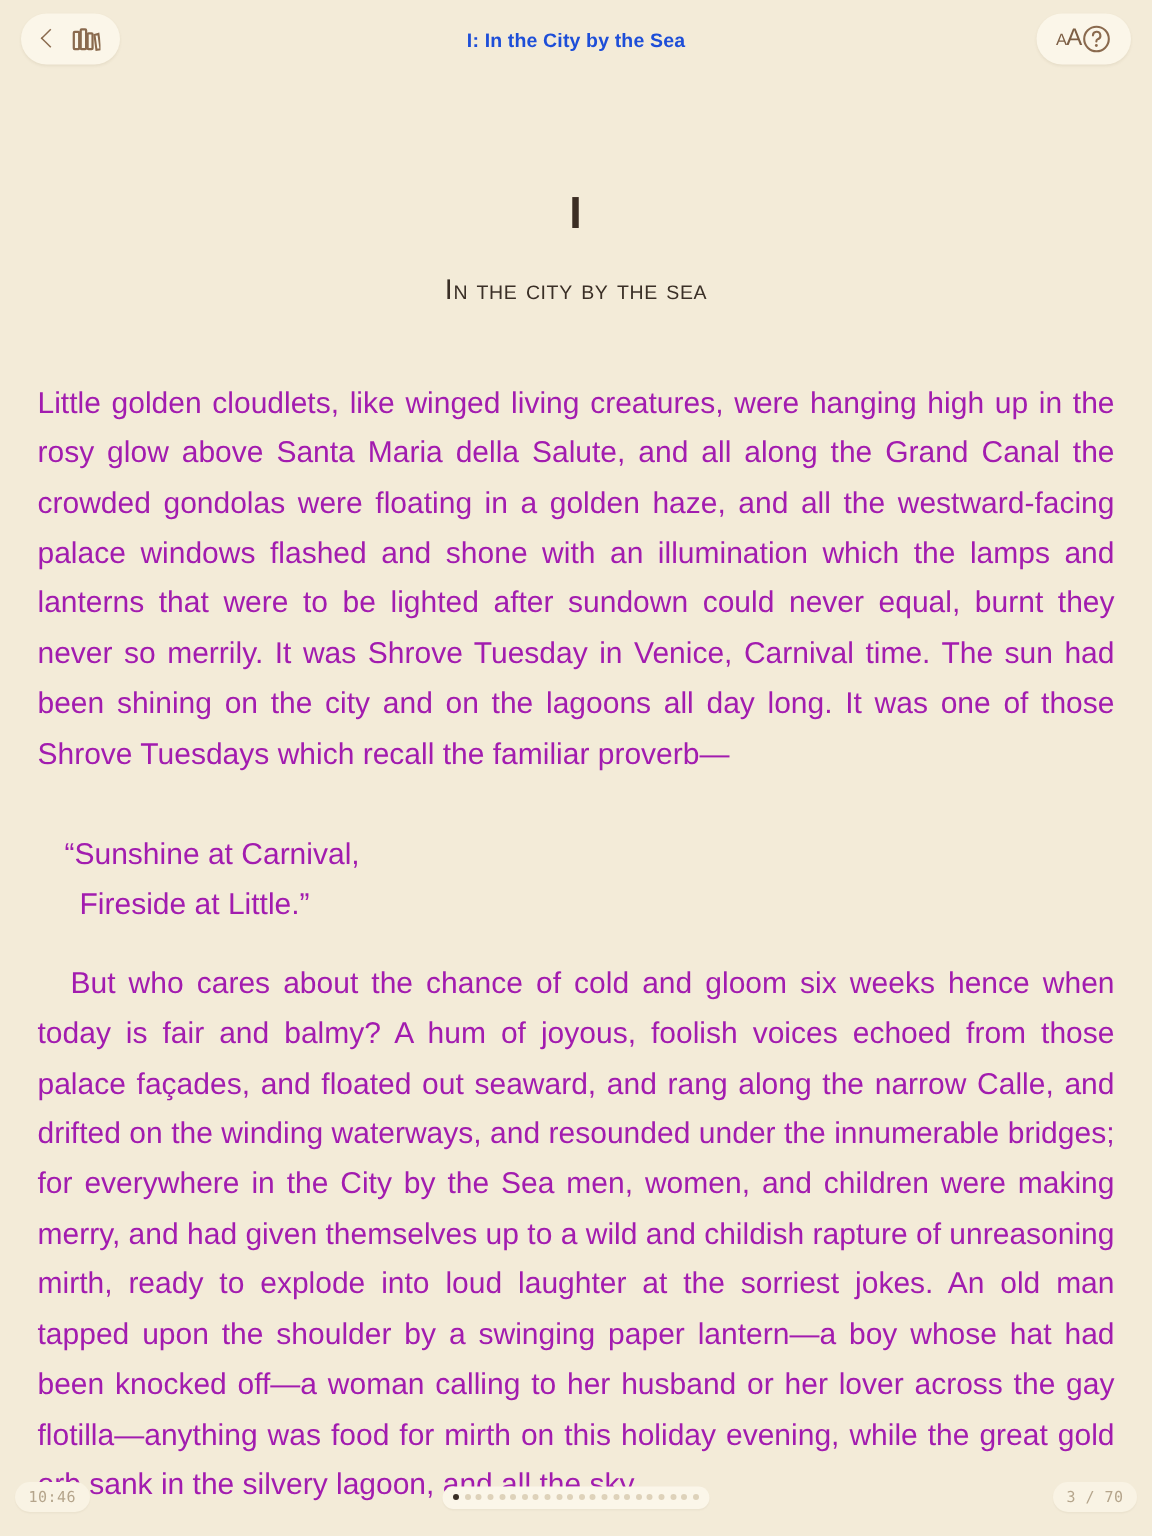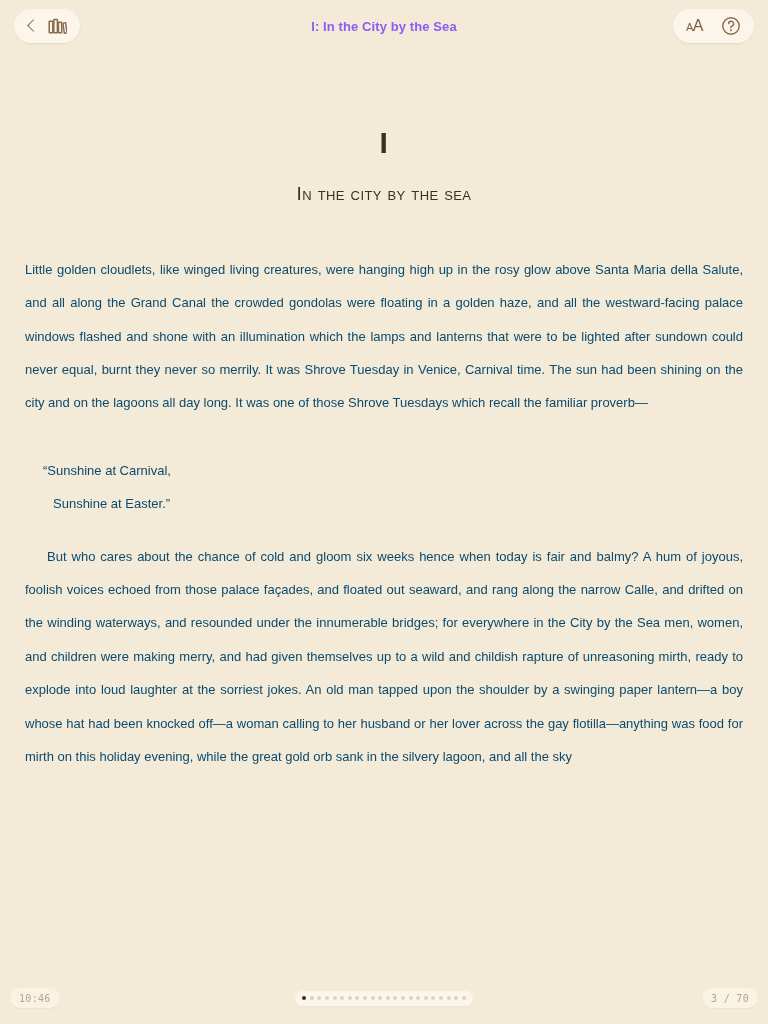--- a/index.html
+++ b/index.html
@@ -39,21 +39,20 @@
     box-shadow: 0 1px 2px rgba(120, 95, 60, 0.10);
   }
 
   .pill-left {
     padding: 0 13px 0 11px;
     gap: 9px;
   }
 
   .pill-right {
     padding: 0 13px;
-    gap: 18px;
   }
 
   .chev {
     width: 14px;
     height: 14px;
     display: inline-block;
     position: relative;
   }
   .chev::before {
     content: "";
@@ -73,21 +72,21 @@
     line-height: 1;
     white-space: nowrap;
     font-family: "Liberation Sans", sans-serif;
   }
   .aa .a-small { font-size: 11px; }
   .aa .a-big { font-size: 16px; }
 
   .header-title {
     font-size: 13px;
     font-weight: bold;
-    color: #8b5cf6;
+    color: #1d4ed8;
     letter-spacing: 0.1px;
     white-space: nowrap;
   }
 
   .topbar-center {
     position: absolute;
     left: 0;
     top: 0;
     width: 768px;
     height: 52px;
@@ -125,23 +124,23 @@
     text-transform: lowercase;
     color: #3a2f26;
     letter-spacing: 0.4px;
     line-height: 1.2;
     text-align: center;
   }
   .chapter-title::first-letter { text-transform: uppercase; }
 
   .body-text {
     margin-top: 47px;
-    font-size: 13px;
+    font-size: 20px;
     line-height: 33.4px;
-    color: #0c4a6e;
+    color: #a21caf;
     text-align: justify;
   }
 
   p.para {
     margin: 0;
     text-align: justify;
     text-justify: inter-word;
   }
 
   .para-indent { text-indent: 22px; }
@@ -252,21 +251,21 @@
 
 <div class="page">
   <div class="chapter-number">I</div>
   <div class="chapter-title">In the City by the Sea</div>
 
   <div class="body-text">
     <p class="para">Little golden cloudlets, like winged living creatures, were hanging high up in the rosy glow above Santa Maria della Salute, and all along the Grand Canal the crowded gondolas were floating in a golden haze, and all the westward-facing palace windows flashed and shone with an illumination which the lamps and lanterns that were to be lighted after sundown could never equal, burnt they never so merrily. It was Shrove Tuesday in Venice, Carnival time. The sun had been shining on the city and on the lagoons all day long. It was one of those Shrove Tuesdays which recall the familiar proverb—</p>
 
     <div class="verse">
       <div class="vline vline-1">“Sunshine at Carnival,</div>
-      <div class="vline vline-2">Sunshine at Easter.”</div>
+      <div class="vline vline-2">Fireside at Little.”</div>
     </div>
 
     <p class="para para-indent">But who cares about the chance of cold and gloom six weeks hence when today is fair and balmy? A hum of joyous, foolish voices echoed from those palace façades, and floated out seaward, and rang along the narrow Calle, and drifted on the winding waterways, and resounded under the innumerable bridges; for everywhere in the City by the Sea men, women, and children were making merry, and had given themselves up to a wild and childish rapture of unreasoning mirth, ready to explode into loud laughter at the sorriest jokes. An old man tapped upon the shoulder by a swinging paper lantern—a boy whose hat had been knocked off—a woman calling to her husband or her lover across the gay flotilla—anything was food for mirth on this holiday evening, while the great gold orb sank in the silvery lagoon, and all the sky</p>
   </div>
 </div>
 
 <div class="bottombar">
   <div class="mini-pill">10:46</div>
   <div class="mini-pill">3 / 70</div>
 </div>

